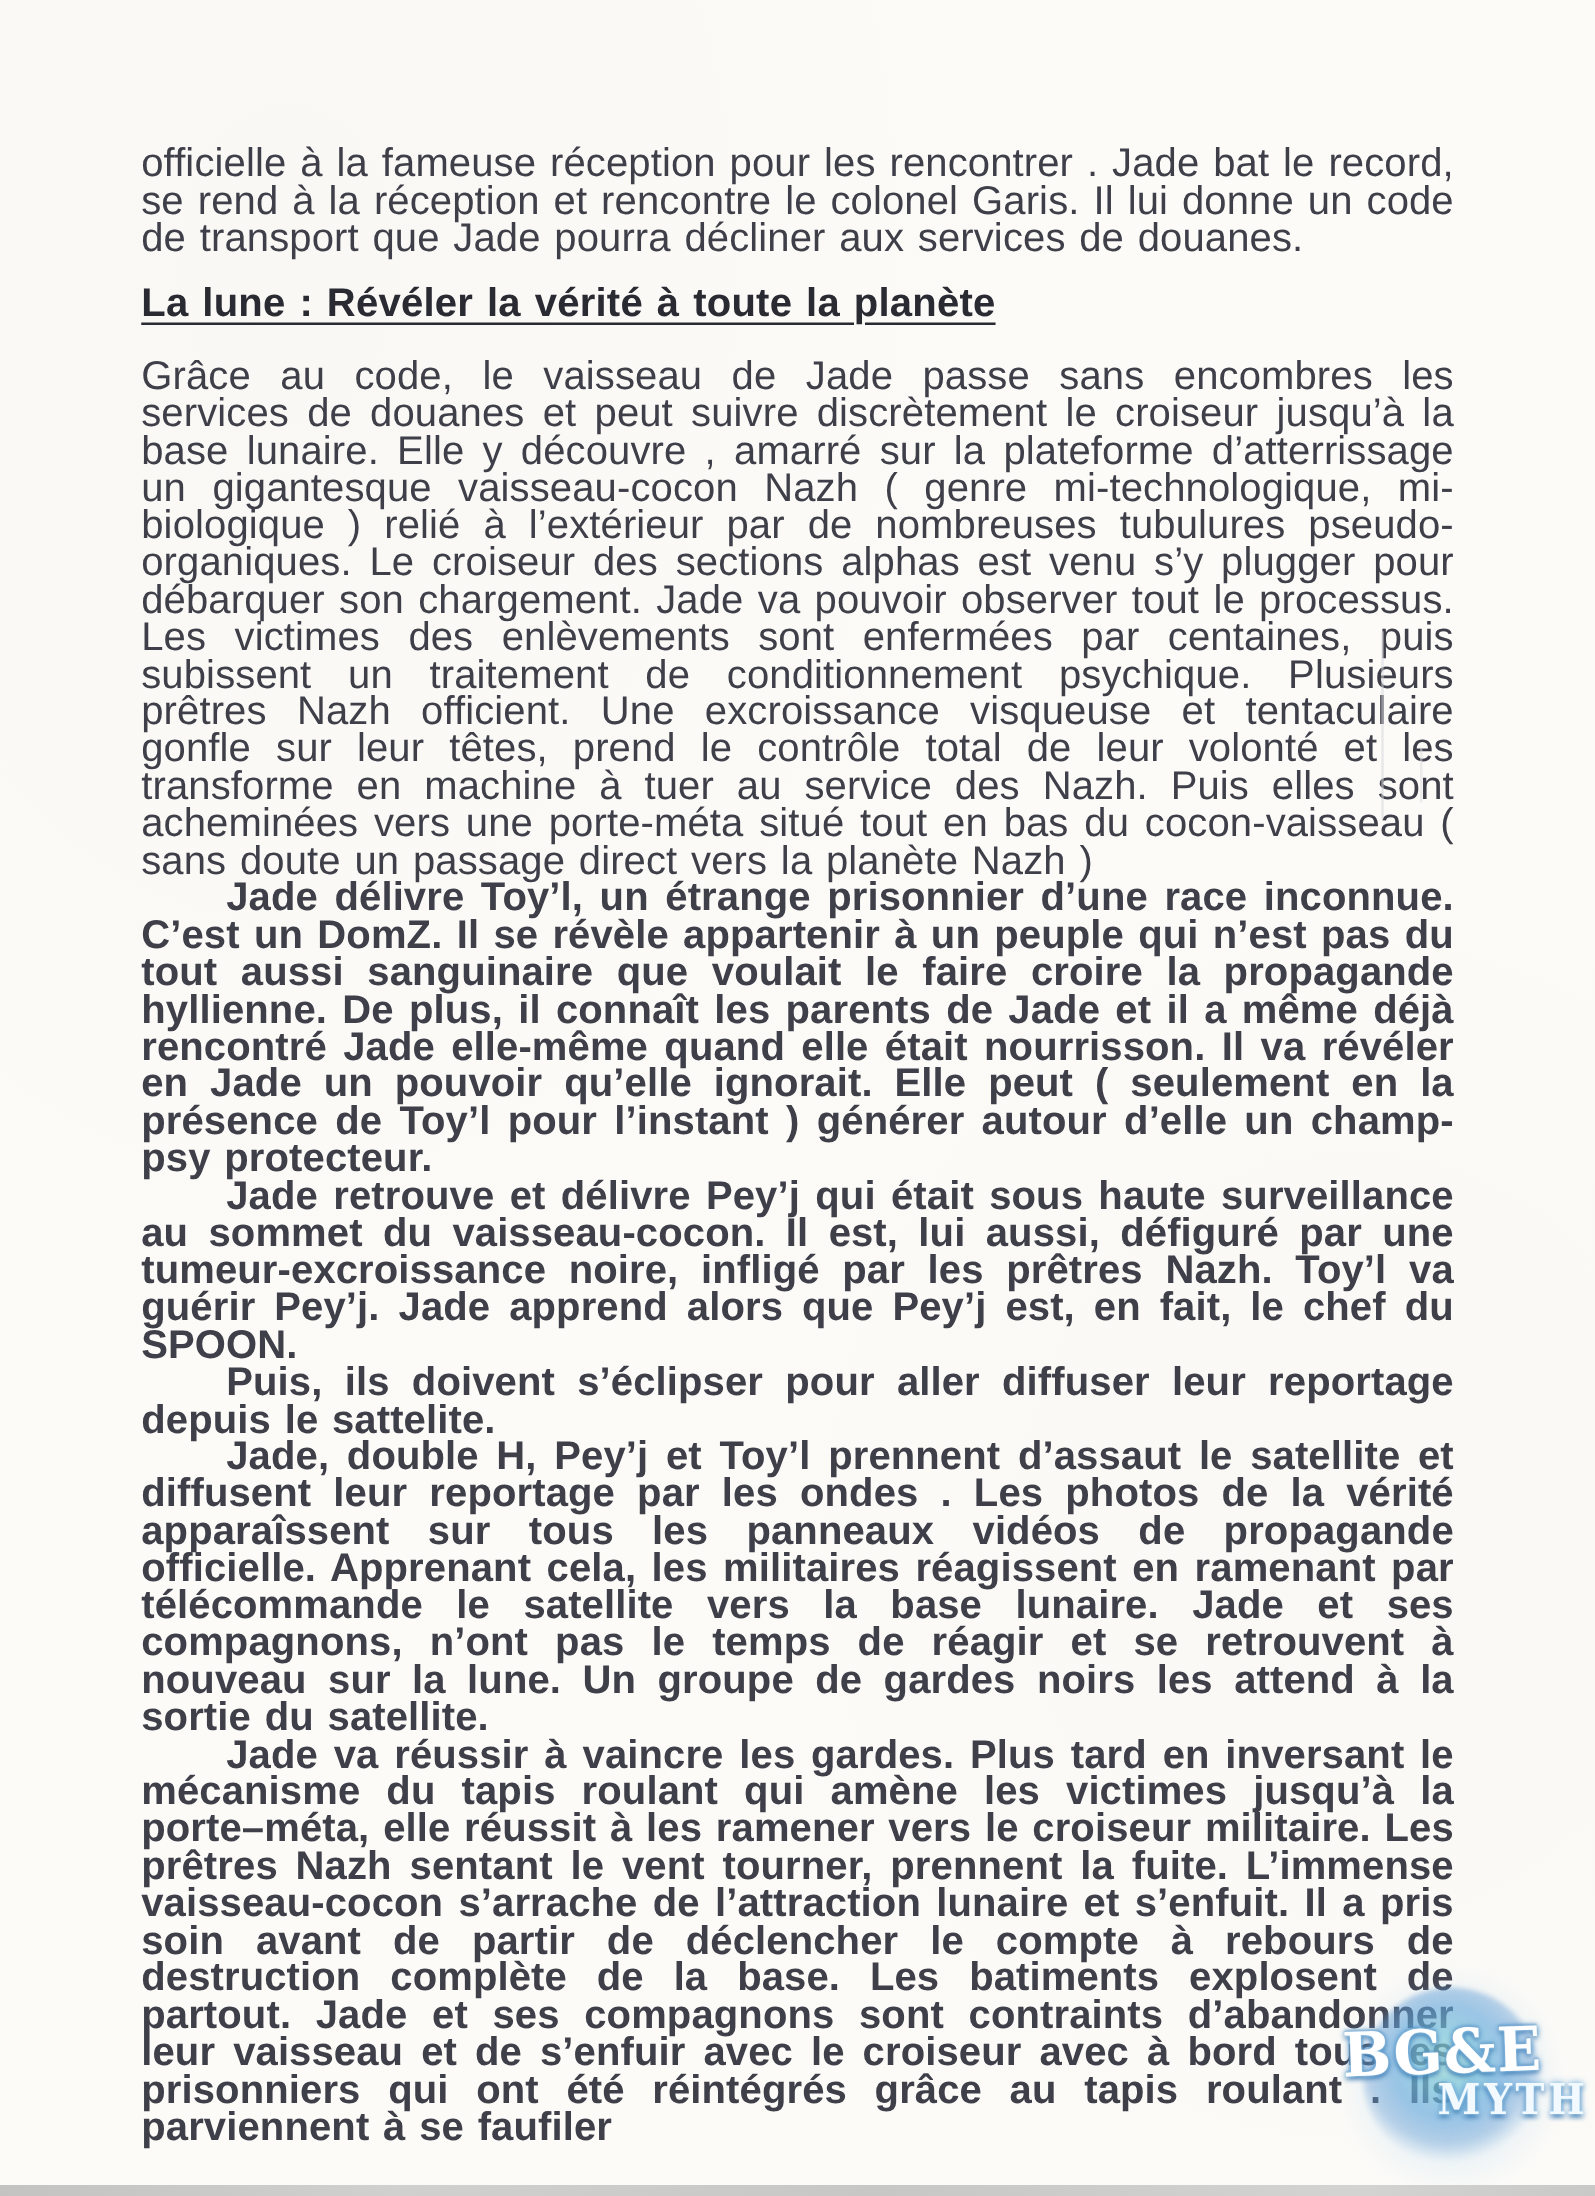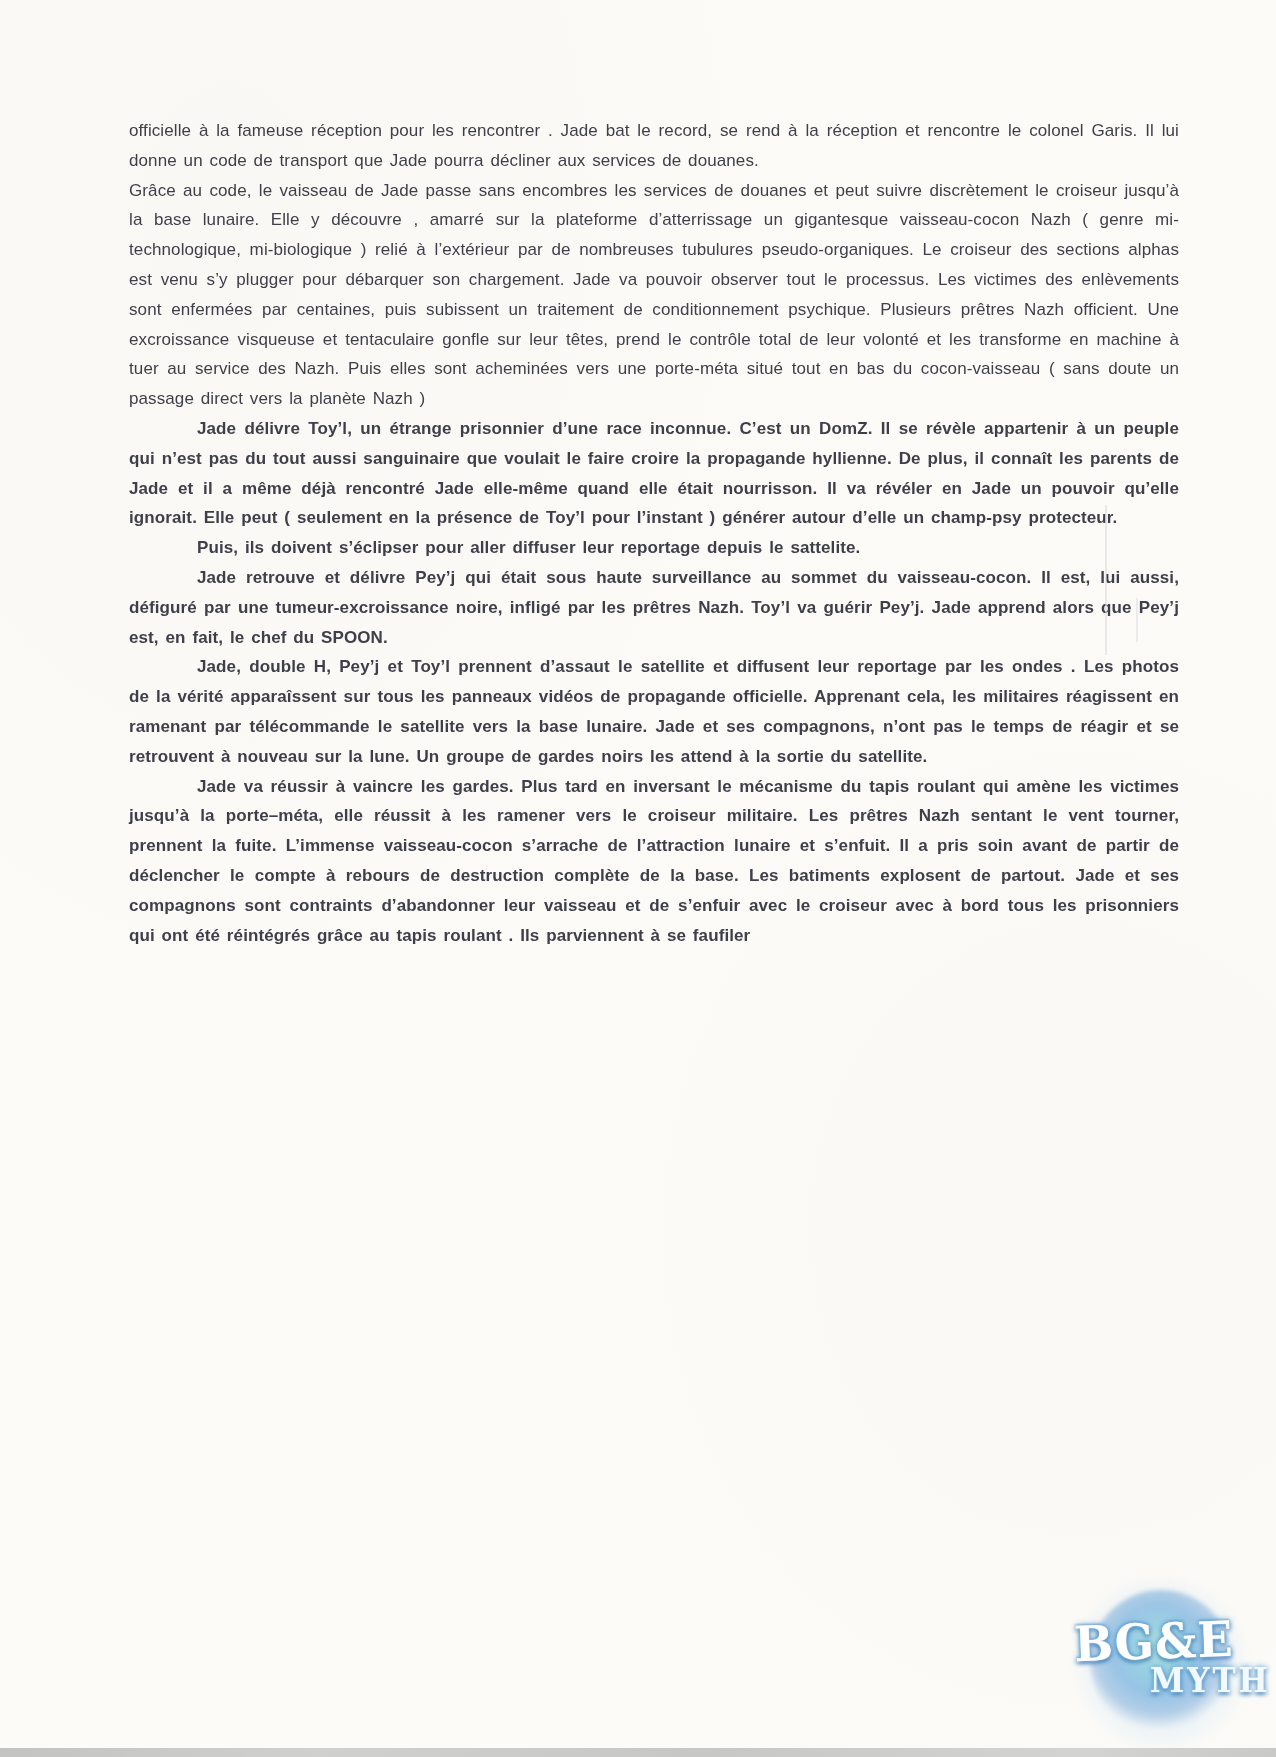--- a/index.html
+++ b/index.html
@@ -13,25 +13,25 @@
     height: 1757px;
     background:
       radial-gradient(ellipse at 18% 12%, rgba(120,120,110,0.025), transparent 45%),
       radial-gradient(ellipse at 85% 70%, rgba(120,120,110,0.02), transparent 40%),
       #fcfbf8;
     overflow: hidden;
     font-family: "Liberation Sans", sans-serif;
   }
   .doc {
     position: absolute;
-    left: 129px;
+    left: 113px;
     top: 116px;
     width: 1050px;
     color: #3f3f4a;
-    font-size: 17px;
+    font-size: 32px;
     line-height: 29.8px;
     letter-spacing: 0.1px;
     word-spacing: 2px;
   }
   .para {
     margin: 0;
     text-align: justify;
   }
   .para.indent {
     text-indent: 68px;
@@ -144,28 +144,29 @@
 </style>
 </head>
 <body>
 
 <div class="page">
 
   <div class="doc">
 
     <p class="para">officielle à la fameuse réception pour les rencontrer . Jade bat le record, se rend à la réception et rencontre le colonel Garis. Il lui donne un code de transport que Jade pourra décliner aux services de douanes.</p>
 
+    <div class="heading first">La lune : Révéler la vérité à toute la planète</div>
 
     <p class="para">Grâce au code, le vaisseau de Jade passe sans encombres les services de douanes et peut suivre discrètement le croiseur jusqu’à la base lunaire. Elle y découvre , amarré sur la plateforme d’atterrissage un gigantesque vaisseau-cocon Nazh ( genre mi-technologique, mi-biologique ) relié à l’extérieur par de nombreuses tubulures pseudo-organiques. Le croiseur des sections alphas est venu s’y plugger pour débarquer son chargement. Jade va pouvoir observer tout le processus. Les victimes des enlèvements sont enfermées par centaines, puis subissent un traitement de conditionnement psychique. Plusieurs prêtres Nazh officient. Une excroissance visqueuse et tentaculaire gonfle sur leur têtes, prend le contrôle total de leur volonté et les transforme en machine à tuer au service des Nazh. Puis elles sont acheminées vers une porte-méta situé tout en bas du cocon-vaisseau ( sans doute un passage direct vers la planète Nazh )</p>
 
     <p class="para indent">Jade délivre Toy’l, un étrange prisonnier d’une race inconnue. C’est un DomZ. Il se révèle appartenir à un peuple qui n’est pas du tout aussi sanguinaire que voulait le faire croire la propagande hyllienne. De plus, il connaît les parents de Jade et il a même déjà rencontré Jade elle-même quand elle était nourrisson. Il va révéler en Jade un pouvoir qu’elle ignorait. Elle peut ( seulement en la présence de Toy’l pour l’instant ) générer autour d’elle un champ-psy protecteur.</p>
 
+    <p class="para indent">Jade retrouve et délivre Pey’j qui était sous haute surveillance au sommet du vaisseau-cocon. Il est, lui aussi, défiguré par une tumeur-excroissance noire, infligé par les prêtres Nazh. Toy’l va guérir Pey’j. Jade apprend alors que Pey’j est, en fait, le chef du SPOON.</p>
+
     <p class="para indent">Puis, ils doivent s’éclipser pour aller diffuser leur reportage depuis le sattelite.</p>
-
-    <p class="para indent">Jade retrouve et délivre Pey’j qui était sous haute surveillance au sommet du vaisseau-cocon. Il est, lui aussi, défiguré par une tumeur-excroissance noire, infligé par les prêtres Nazh. Toy’l va guérir Pey’j. Jade apprend alors que Pey’j est, en fait, le chef du SPOON.</p>
 
 
     <p class="para indent">Jade, double H, Pey’j et Toy’l prennent d’assaut le satellite et diffusent leur reportage par les ondes . Les photos de la vérité apparaîssent sur tous les panneaux vidéos de propagande officielle. Apprenant cela, les militaires réagissent en ramenant par télécommande le satellite vers la base lunaire. Jade et ses compagnons, n’ont pas le temps de réagir et se retrouvent à nouveau sur la lune. Un groupe de gardes noirs les attend à la sortie du satellite.</p>
 
 
     <p class="para indent">Jade va réussir à vaincre les gardes. Plus tard en inversant le mécanisme du tapis roulant qui amène les victimes jusqu’à la porte–méta, elle réussit à les ramener vers le croiseur militaire. Les prêtres Nazh sentant le vent tourner, prennent la fuite. L’immense vaisseau-cocon s’arrache de l’attraction lunaire et s’enfuit. Il a pris soin avant de partir de déclencher le compte à rebours de destruction complète de la base. Les batiments explosent de partout. Jade et ses compagnons sont contraints d’abandonner leur vaisseau et de s’enfuir avec le croiseur avec à bord tous les prisonniers  qui ont été réintégrés grâce au tapis roulant . Ils parviennent à se faufiler</p>
 
   </div>
 
   <div class="scratch-1"></div>

